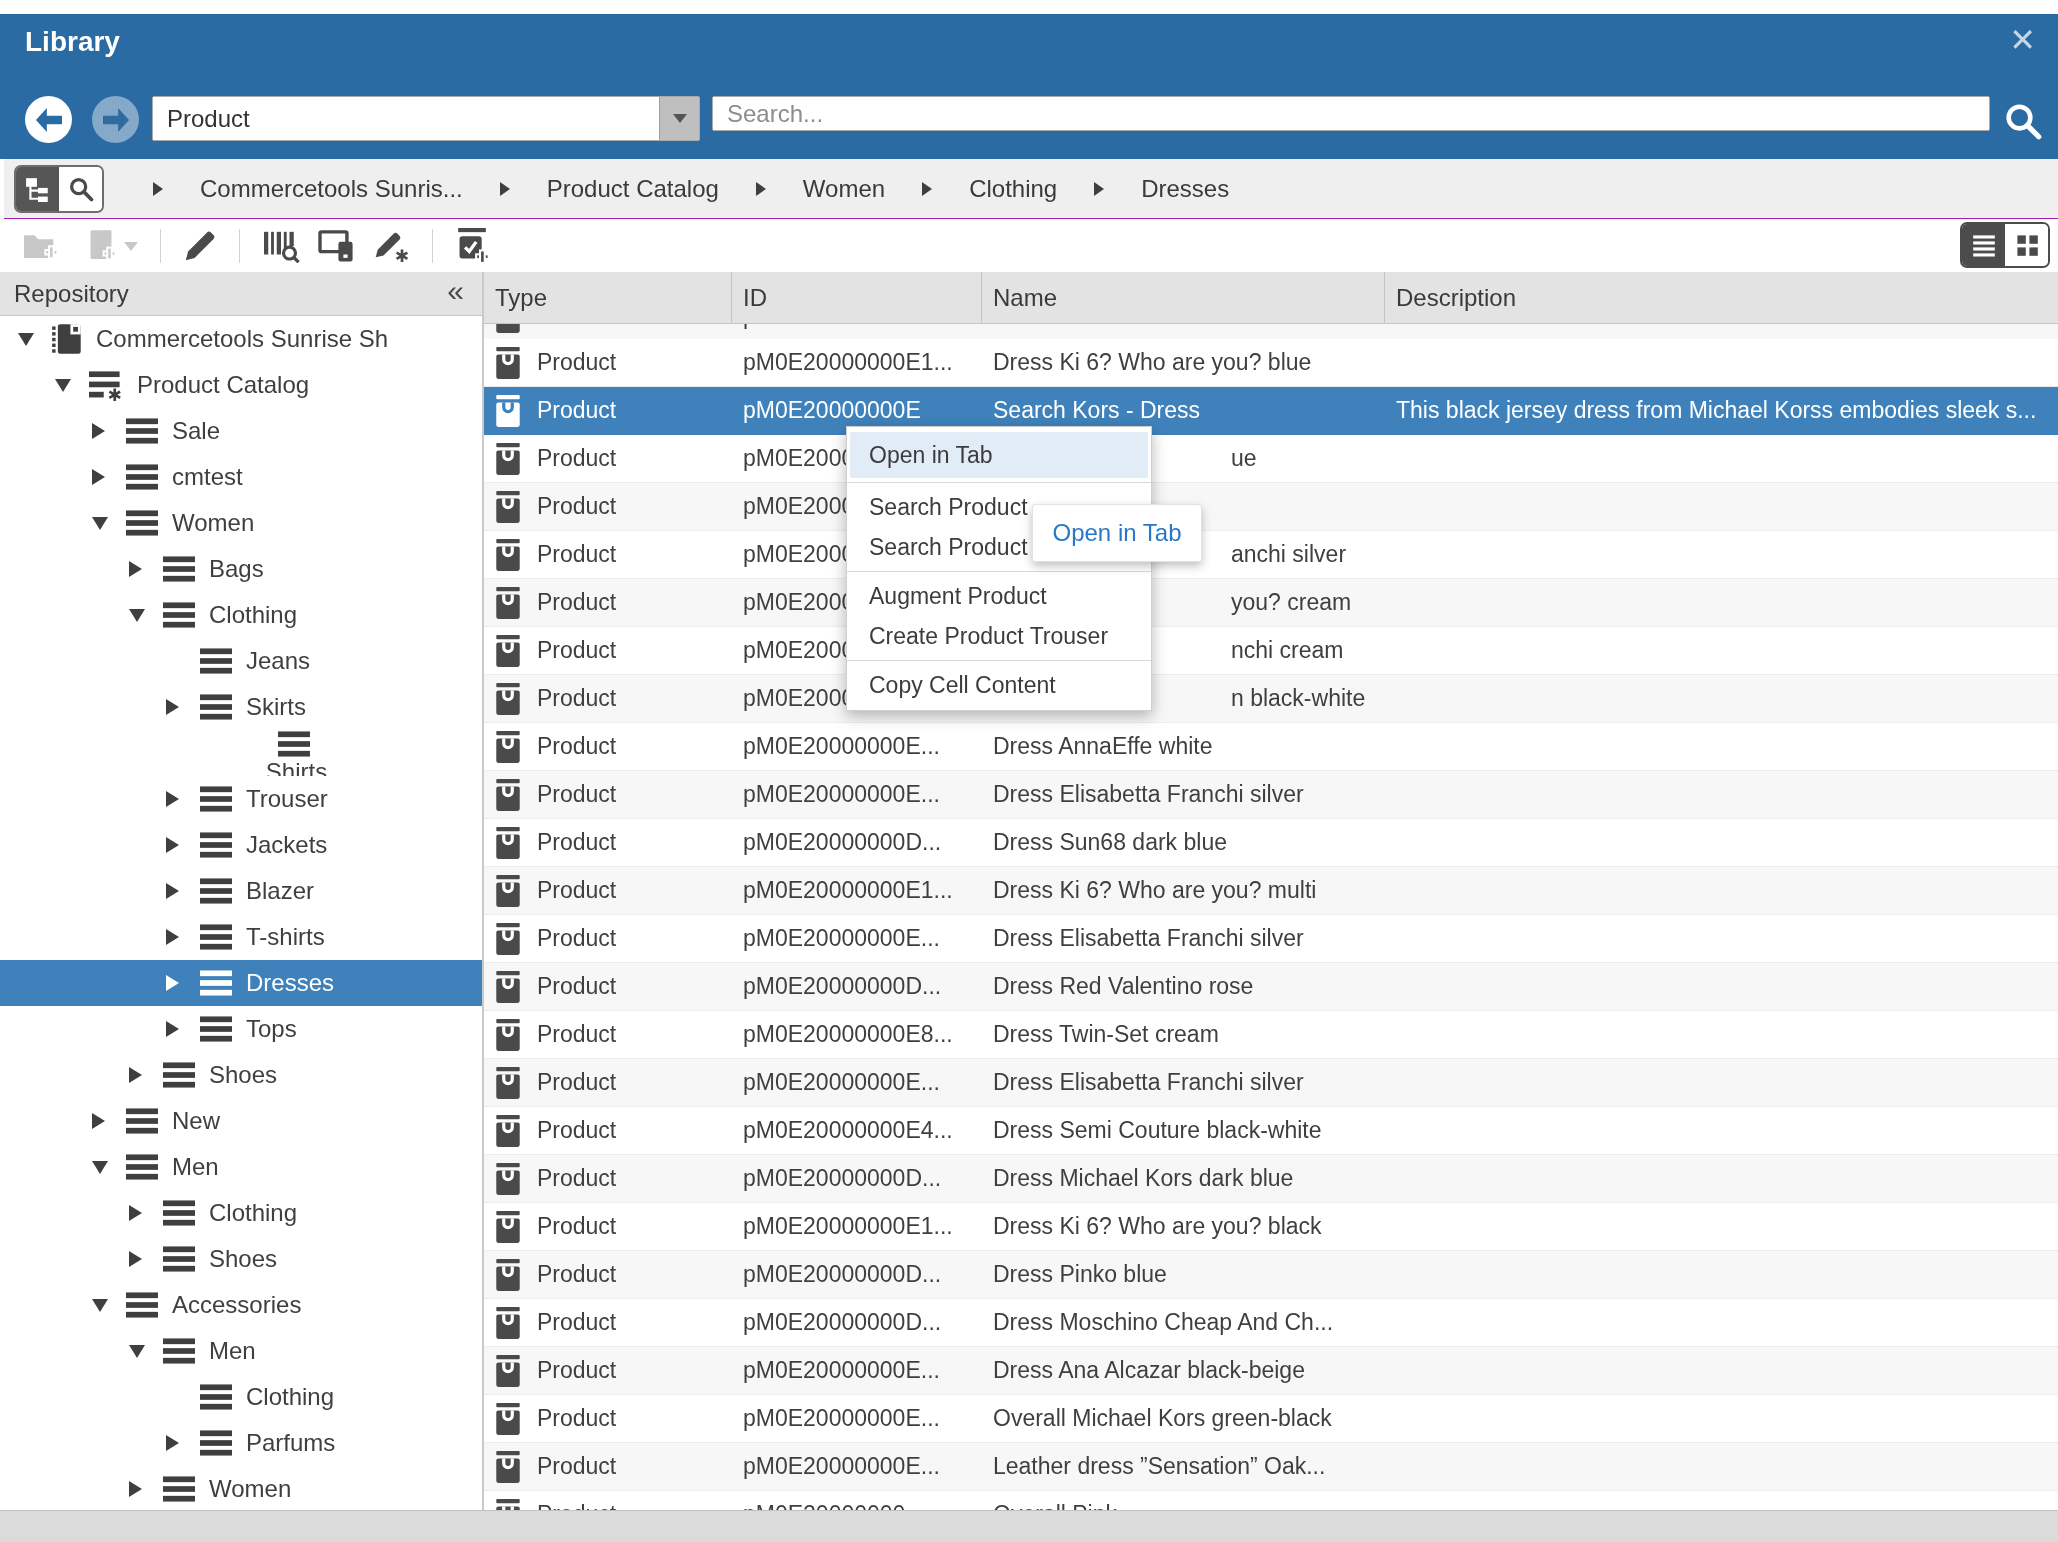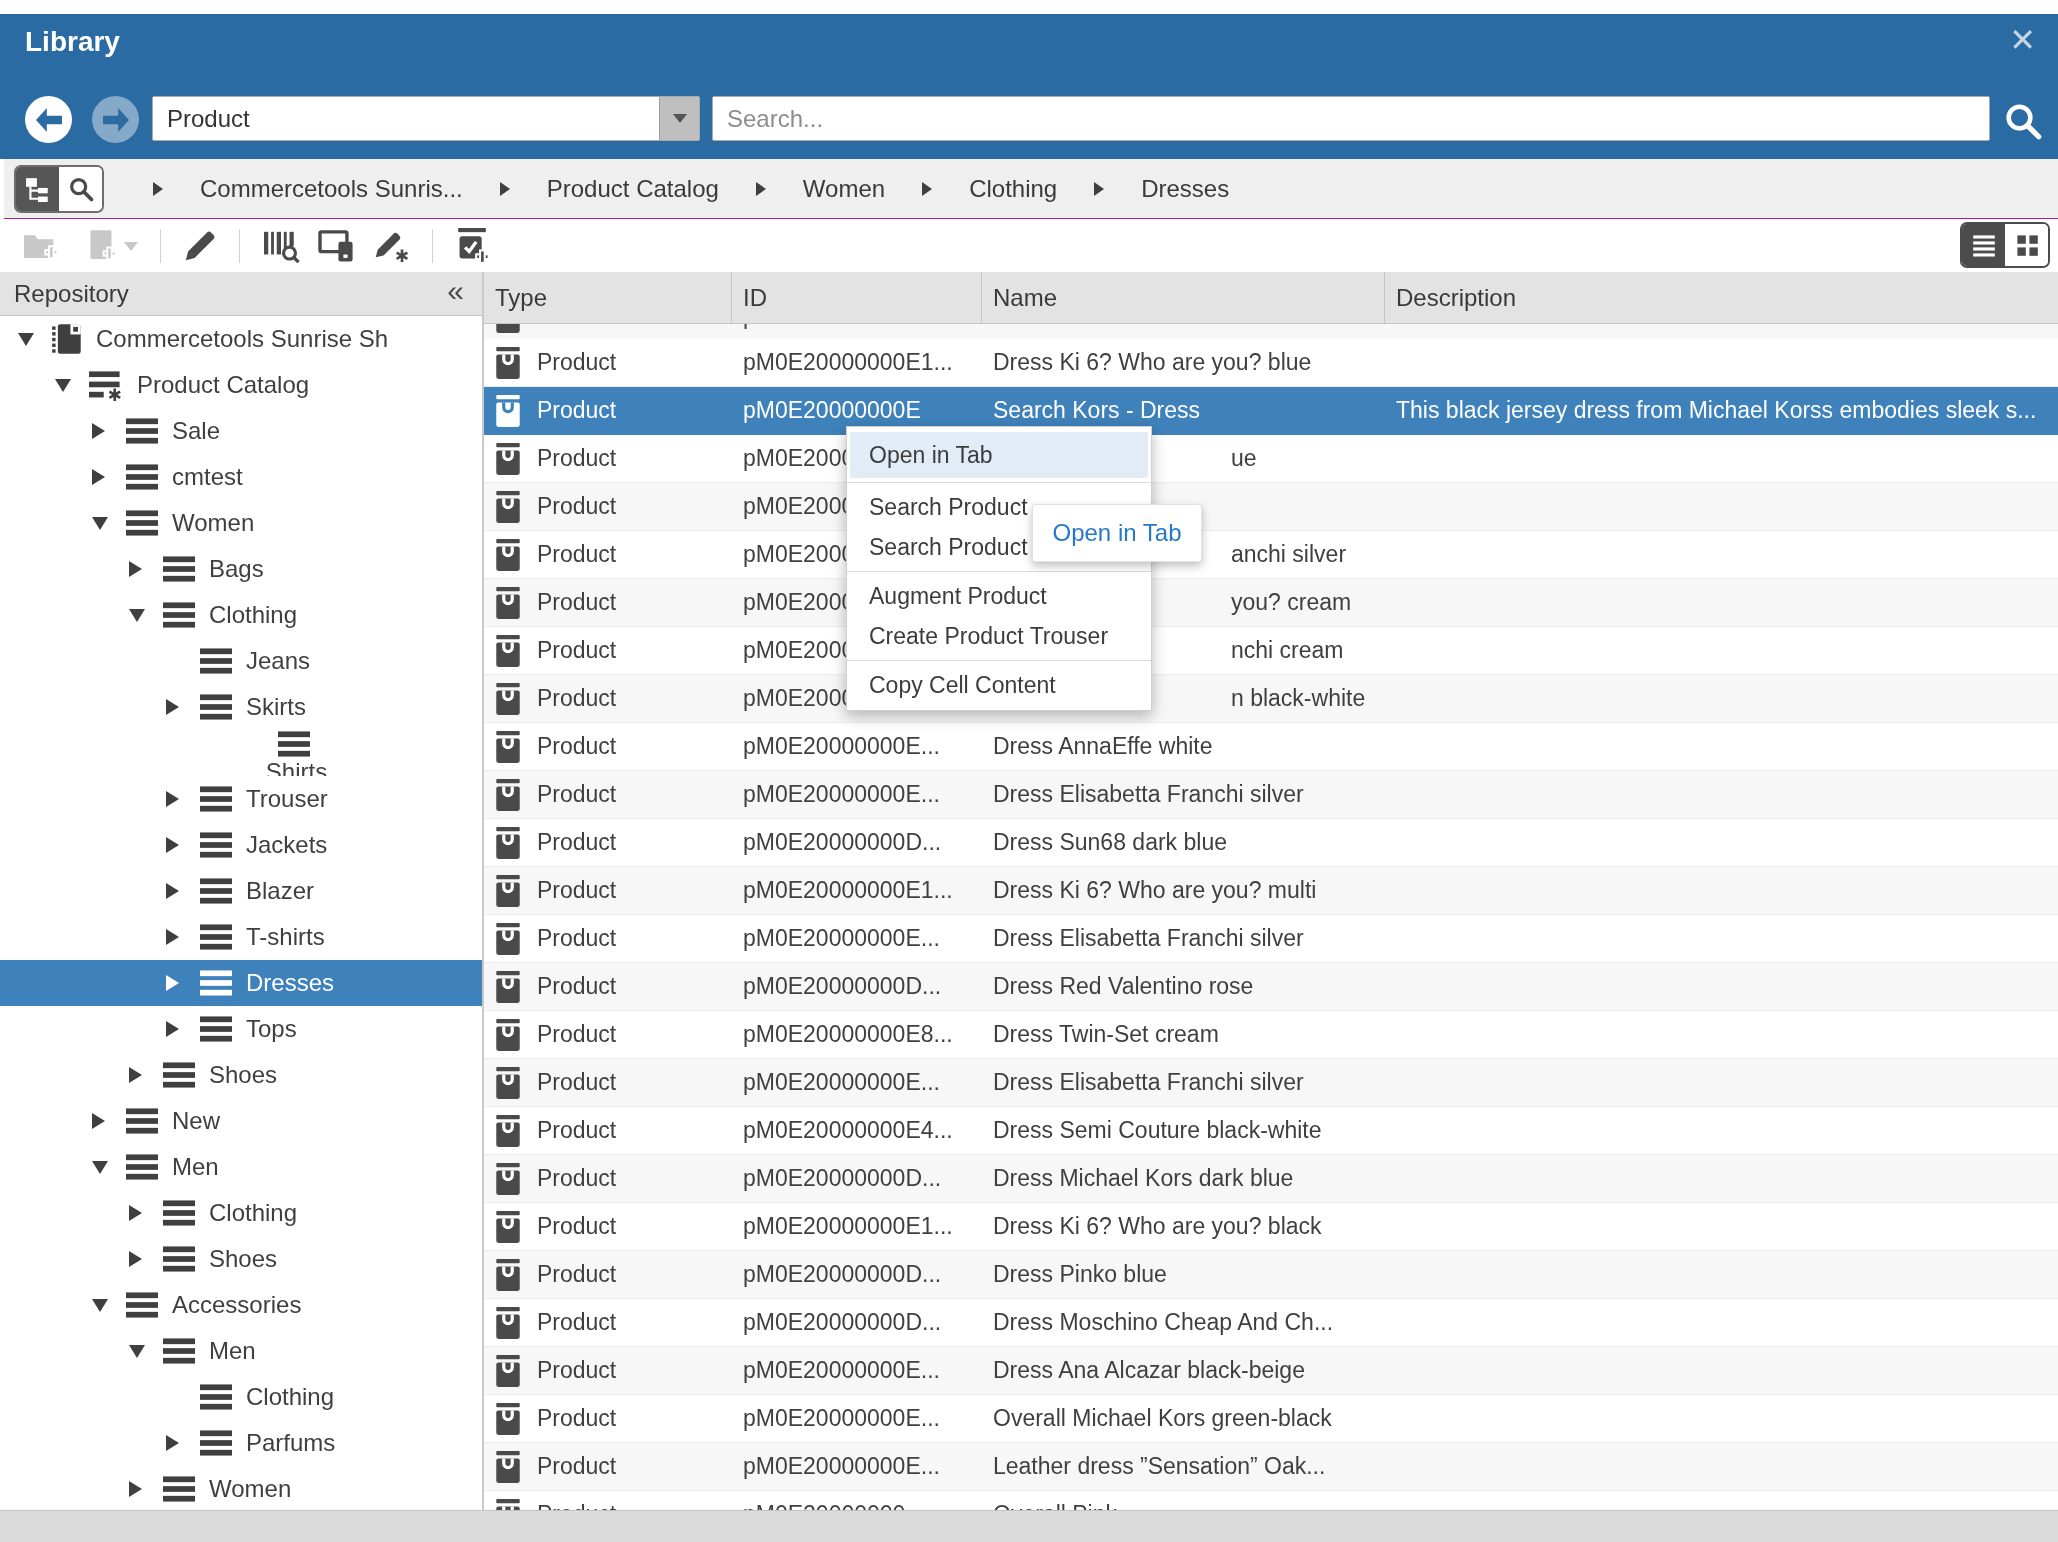--- a/index.html
+++ b/index.html
@@ -11,21 +11,21 @@
   .top{position:absolute;left:0;top:0;width:100%;height:145px;background:#2b6ba3;}
   .win-title{position:absolute;left:25px;top:12px;font-size:28px;font-weight:bold;color:#fff;}
   .close-x{position:absolute;right:22px;top:10px;font-size:32px;font-weight:bold;color:#c7d6e5;cursor:pointer;line-height:1;}
   .navbtn{position:absolute;top:82px;width:47px;height:47px;border-radius:50%;display:flex;align-items:center;justify-content:center;}
   .navbtn.back{left:25px;background:#ffffff;color:#2b6ba3;}
   .navbtn.fwd{left:92px;background:rgba(255,255,255,0.42);color:#2e6ca0;}
   .combo{position:absolute;left:152px;top:82px;width:548px;height:45px;background:#fff;border:1px solid #a9a9a9;border-radius:2px;display:flex;}
   .combo-val{flex:1;font-size:24px;color:#333;padding:8px 0 0 14px;white-space:nowrap;overflow:hidden;}
   .combo-btn{width:40px;background:#bfbfbf;border-left:1px solid #a0a0a0;display:flex;align-items:center;justify-content:center;}
   .tri-dn-sm{width:0;height:0;border-top:9px solid #555;border-left:7px solid transparent;border-right:7px solid transparent;}
-  .search-field{position:absolute;left:712px;top:82px;width:1278px;height:45px;background:#fff;border:1px solid #a9a9a9;border-radius:2px;
+  .search-field{position:absolute;left:712px;top:82px;width:1278px;height:35px;background:#fff;border:1px solid #a9a9a9;border-radius:2px;
      font-size:24px;color:#333;padding:0 14px;font-family:inherit;outline:none;}
   .search-field::placeholder{color:#8d8d8d;}
   .top-mag{position:absolute;left:2002px;top:86px;color:#fff;}
 
   
   .crumb-bar{position:absolute;left:4px;top:145px;width:100%;height:60px;background:#efefef;border-bottom:1px solid #a21caf;display:flex;align-items:center;}
   .toggle-group{position:absolute;left:10px;top:6px;display:flex;border:2px solid #6d6d6d;border-radius:7px;overflow:hidden;height:48px;}
   .toggle-btn{width:43px;height:100%;display:flex;align-items:center;justify-content:center;background:#fff;color:#4a4a4a;}
   .toggle-btn.active{background:#565656;color:#fff;}
   .crumbs{position:absolute;left:112px;top:0;height:100%;display:flex;align-items:center;}

